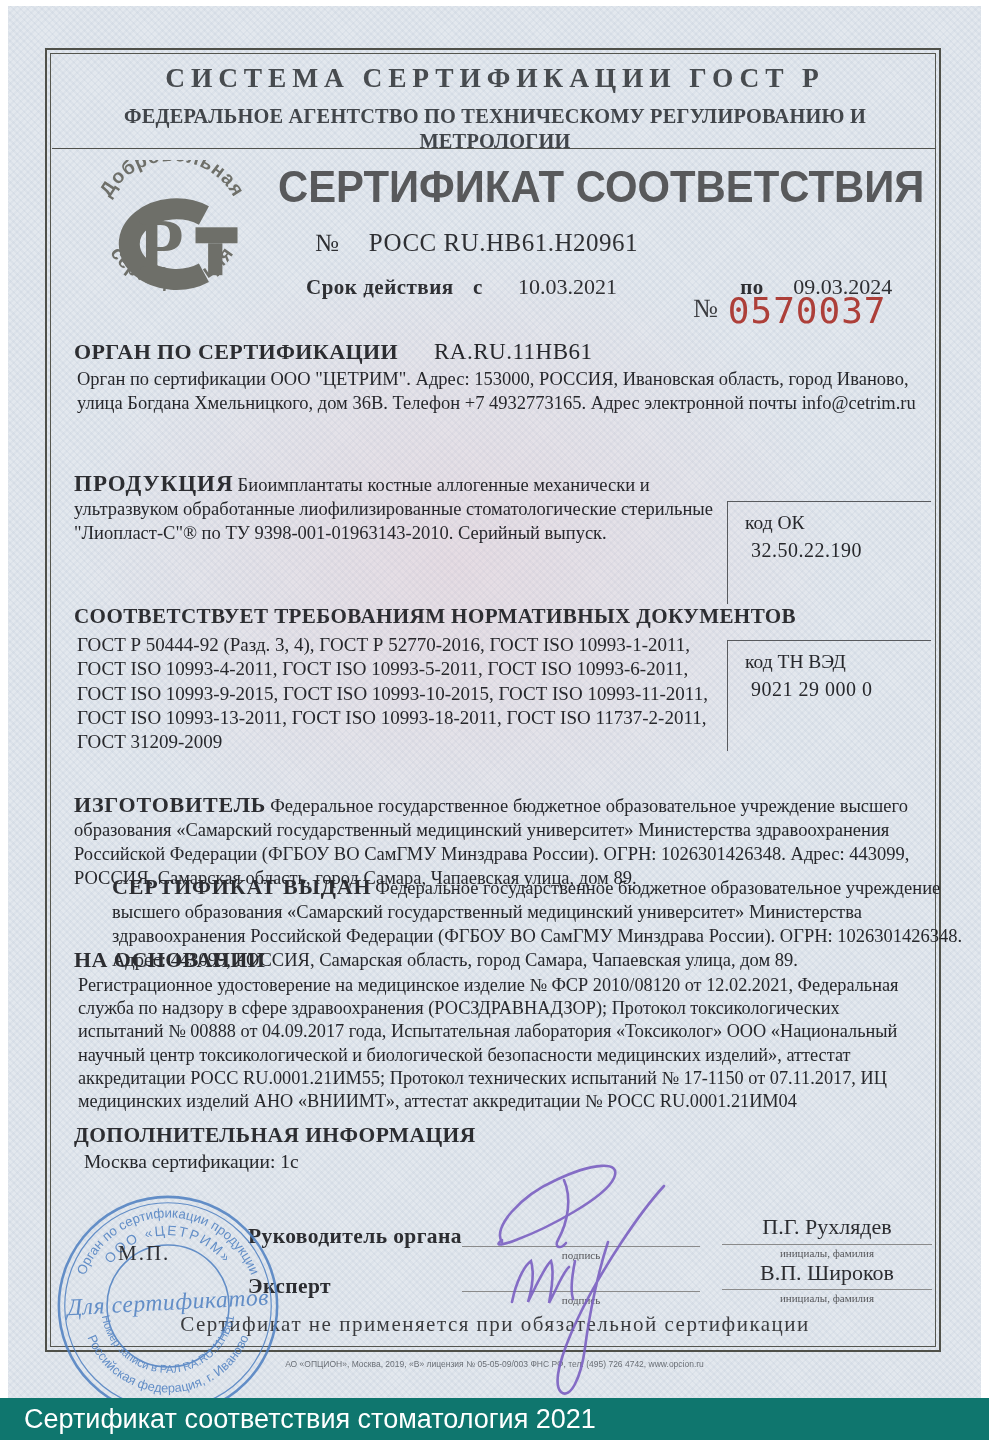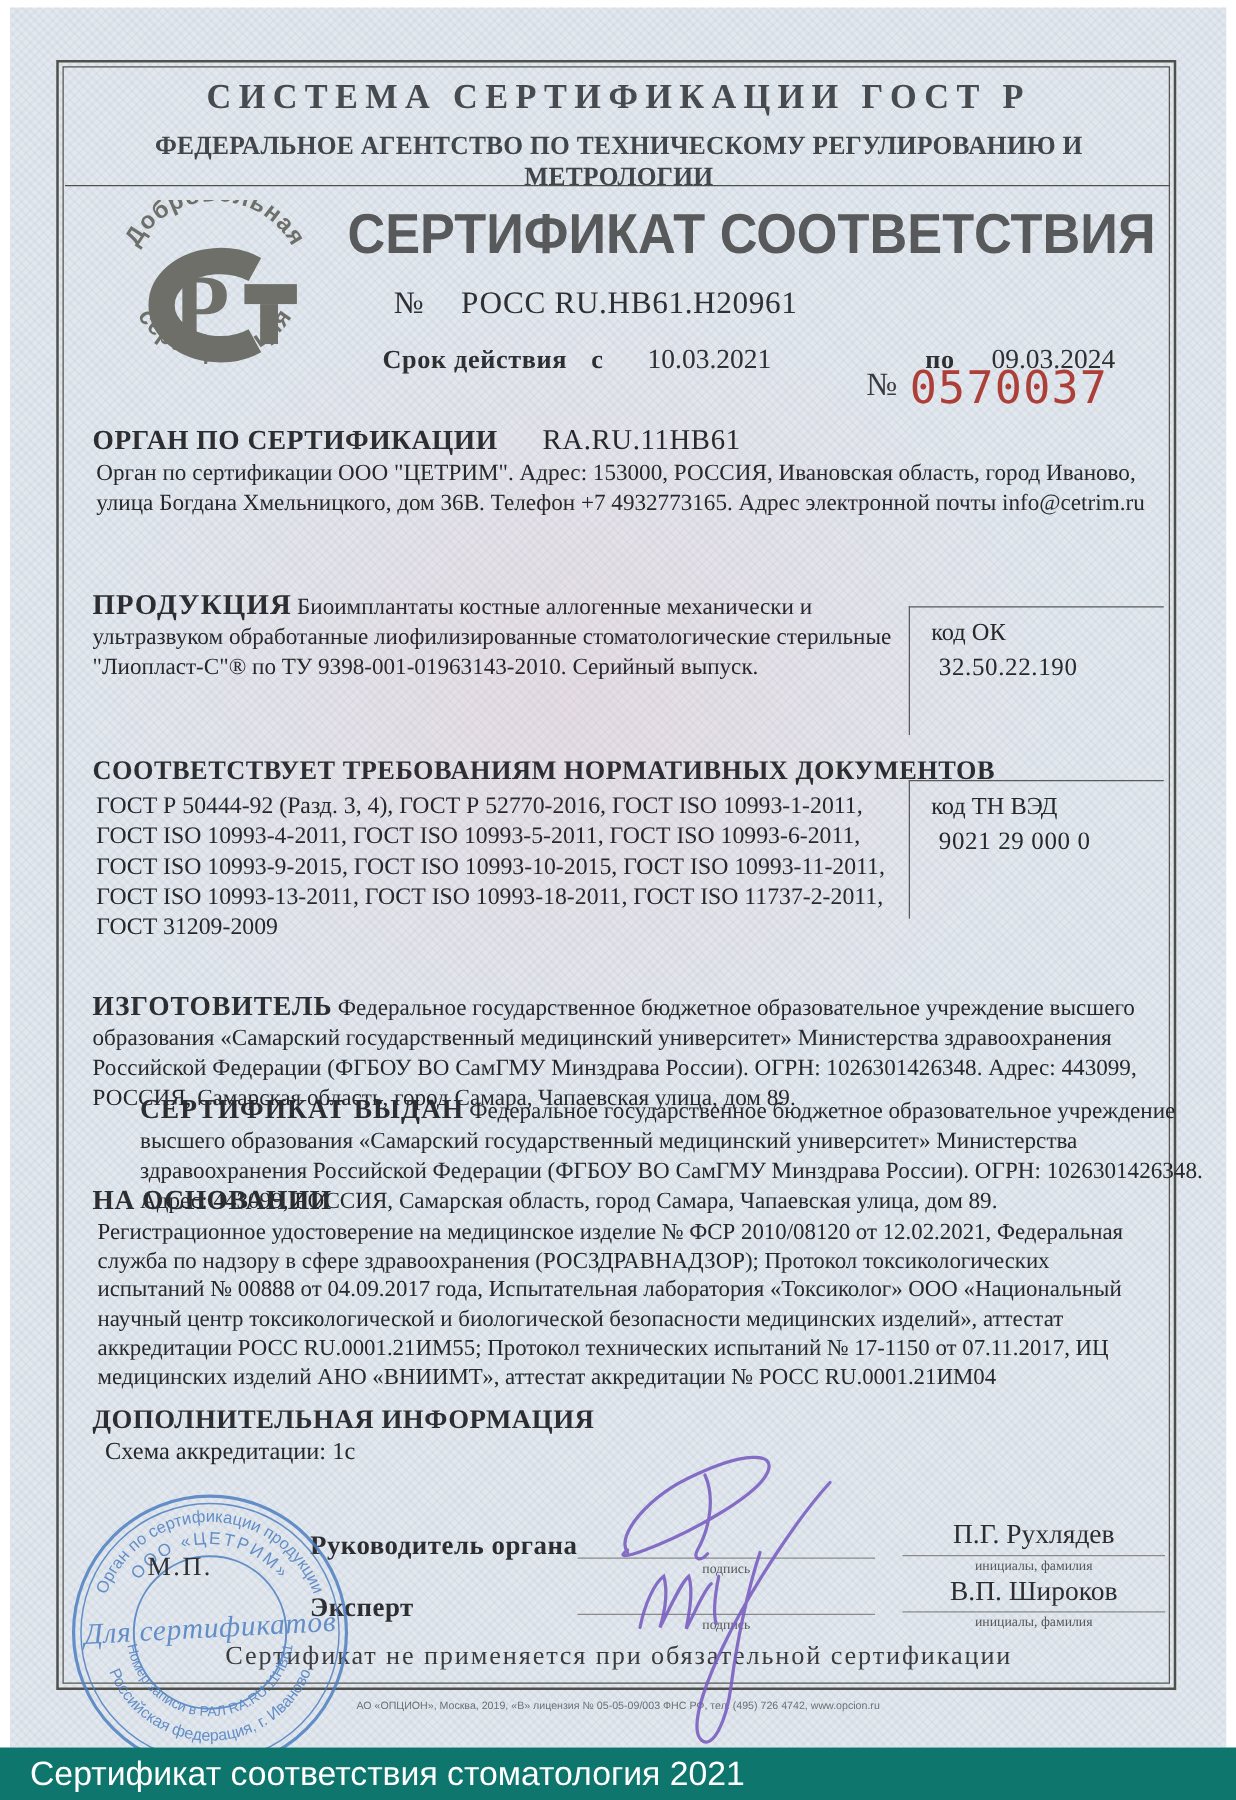--- a/index.html
+++ b/index.html
@@ -31,21 +31,21 @@
   .formno .no{font-size:26px;color:#3a3b3f;vertical-align:6px;}
   .formno .digits{font-family:"DejaVu Sans Mono",monospace;font-size:36px;color:#ad3f39;letter-spacing:1px;margin-left:10px;}
   .sec-label{font-weight:bold;color:#2c2d31;letter-spacing:0.4px;}
   .org-head{left:74px;top:339px;font-size:22px;white-space:nowrap;}
   .org-head .code{font-weight:normal;font-size:23px;color:#26272b;margin-left:36px;letter-spacing:0.5px;}
   .para{color:#26272b;font-size:18.5px;line-height:1.32;}
   .org-para{left:77px;top:367px;width:848px;}
   .product-block{left:74px;top:471px;width:664px;}
   .product-block .sec-label{font-size:23px;letter-spacing:1px;}
   .inline-text{font-size:18.5px;color:#26272b;line-height:1.3;}
-  .code-box{border-top:1.6px solid #585a5e;border-left:1.6px solid #585a5e;color:#26272b;padding:10px 0 0 17px;}
+  .code-box{border-top:1.6px solid #585a5e;border-left:1.6px solid #585a5e;color:#26272b;padding:10px 0 0 17px;margin-top:16px;}
   .code-box .cb-label{font-size:19.5px;}
   .code-box .cb-value{font-size:20px;margin-top:5px;margin-left:6px;letter-spacing:0.5px;}
   .box-ok{left:727px;top:485px;width:186px;height:92px;}
   .box-tn{left:727px;top:624px;width:186px;height:100px;}
   .conf-head{left:74px;top:604px;font-size:21.5px;white-space:nowrap;transform-origin:left;transform:scaleX(0.98);}
   .conf-para{left:77px;top:633px;width:654px;font-size:19px;line-height:1.28;}
   .man-block{left:74px;top:792px;width:854px;}
   .man-block .sec-label{font-size:22px;letter-spacing:0.8px;}
   .issued-block{left:74px;top:874px;width:854px;margin-left:38px;}
   .issued-block .sec-label{font-size:22px;letter-spacing:0.8px;}
@@ -156,21 +156,21 @@
 
   <div class="abs issued-block">
     <span class="sec-label">СЕРТИФИКАТ ВЫДАН</span>
     <span class="inline-text">Федеральное государственное бюджетное образовательное учреждение высшего образования «Самарский государственный медицинский университет» Министерства здравоохранения Российской Федерации (ФГБОУ ВО СамГМУ Минздрава России). ОГРН: 1026301426348. Адрес: 443099, РОССИЯ, Самарская область, город Самара, Чапаевская улица, дом 89.</span>
   </div>
 
   <div class="abs sec-label basis-head">НА ОСНОВАНИИ</div>
   <div class="abs para basis-para">Регистрационное удостоверение на медицинское изделие № ФСР 2010/08120 от 12.02.2021, Федеральная служба по надзору в сфере здравоохранения (РОСЗДРАВНАДЗОР); Протокол токсикологических испытаний № 00888 от 04.09.2017 года, Испытательная лаборатория «Токсиколог» ООО «Национальный научный центр токсикологической и биологической безопасности медицинских изделий», аттестат аккредитации РОСС RU.0001.21ИМ55; Протокол технических испытаний № 17-1150 от 07.11.2017,  ИЦ медицинских изделий АНО «ВНИИМТ», аттестат аккредитации № РОСС RU.0001.21ИМ04</div>
 
   <div class="abs sec-label add-head">ДОПОЛНИТЕЛЬНАЯ ИНФОРМАЦИЯ</div>
-  <div class="abs add-text">Схема аккредитации: 1с</div>
+  <div class="abs add-text">Москва сертификации: 1с</div>
 
   <svg class="abs stamp-svg" width="236" height="236" viewBox="0 0 240 240" opacity="0.85">
     <defs>
       <path id="stTopOuter" d="M 30,120 A 90,90 0 1 1 210,120"></path>
       <path id="stTopInner" d="M 48,120 A 72,72 0 1 1 192,120"></path>
       <path id="stBotOuter" d="M 32,120 A 88,88 0 0 0 208,120"></path>
       <path id="stBotInner" d="M 52,120 A 68,68 0 0 0 188,120"></path>
     </defs>
     <circle cx="120" cy="120" r="111" fill="none" stroke="#4d7fc1" stroke-width="2.6"></circle>
     <circle cx="120" cy="120" r="105" fill="none" stroke="#4d7fc1" stroke-width="1.2"></circle>

